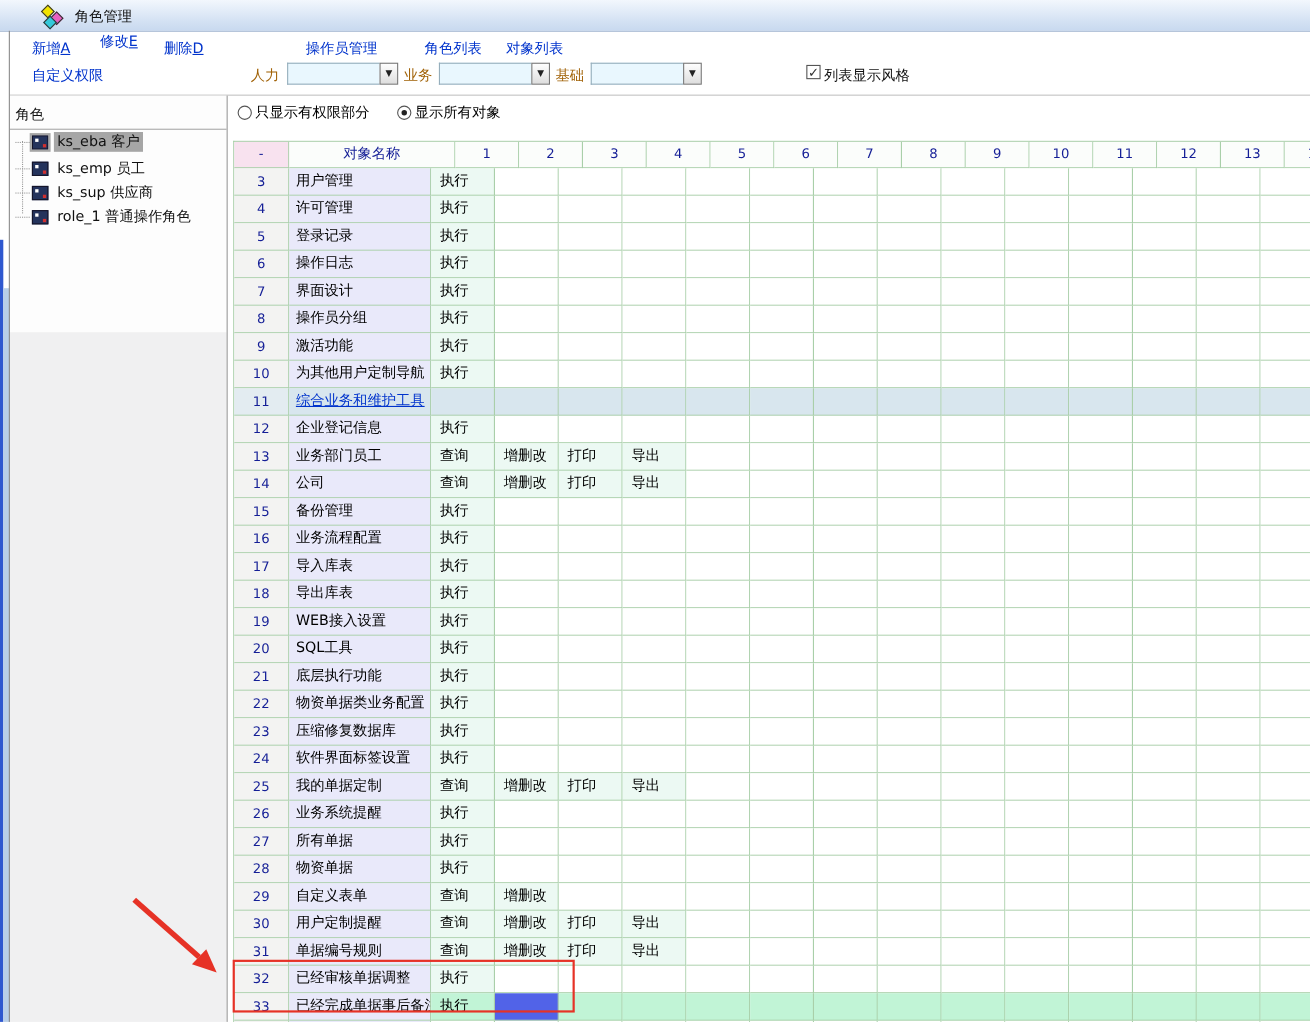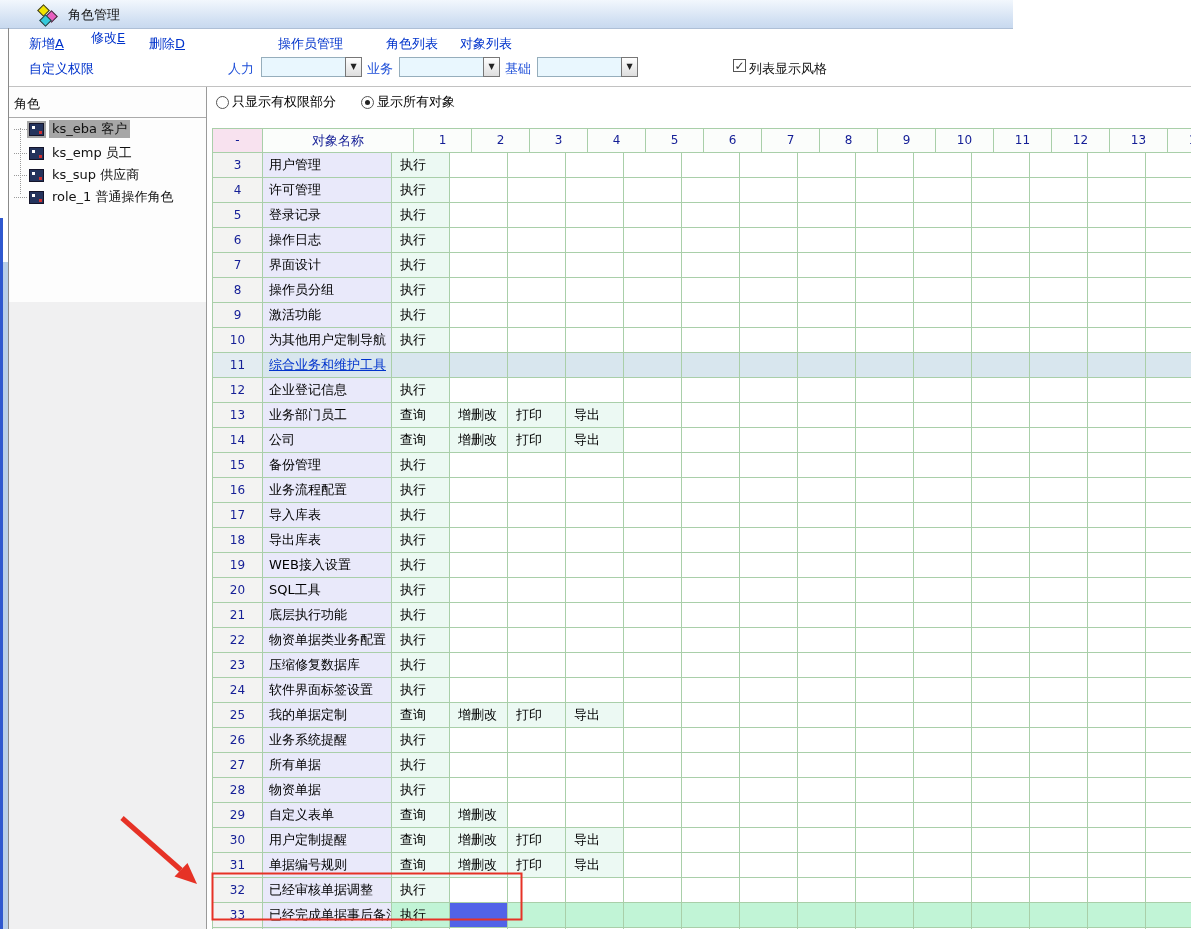--- a/index.html
+++ b/index.html
@@ -1,35 +1,35 @@
 <!DOCTYPE html>
 <html style="--grid-line: #a9cfa9; --header-dash-bg: #f8e2ef; --header-bg: #fbfdfb; --header-text: #141e96; --num-cell-bg: #f3f3f2; --name-cell-bg: #e9e9fa; --perm-cell-bg: #ecf9f3; --section-row-bg: #d8e6ee; --section-num-bg: #e3ecf1; --current-row-bg: #c1f4d6; --selected-cell-bg: #5163e8; --link-color: #0033cc; --annotation-red: #e63226;"><head>
 <meta charset="utf-8">
 <style>
   html,body{margin:0;padding:0;background:#fff;}
   #app{position:relative;width:1191px;height:929px;overflow:hidden;background:#fff;
        font-family:"DejaVu Sans","Liberation Sans",sans-serif;color:#000;}
   [data-interactable]{cursor:default;}
 
   
-  .titlebar{position:absolute;left:0;top:0;width:1013px;height:28px;
+  .titlebar{position:absolute;left:0;top:0;width:1191px;height:28px;
     background:linear-gradient(#f2f7fd,#d3e1f3 70%,#c8d9ef);border-bottom:1px solid #aebfd6;}
   .app-icon{position:absolute;left:38px;top:5px;width:20px;height:20px;}
   .app-icon i{position:absolute;width:7px;height:7px;transform:rotate(45deg);border:1px solid #333;}
   .app-icon .d1{left:1px;top:1px;background:#f2e400;}
   .app-icon .d2{left:9px;top:7px;background:#e85fc0;}
   .app-icon .d3{left:3px;top:11px;background:#35c9da;}
   .title{position:absolute;left:68px;top:6px;font-size:13px;color:#111;}
 
   
   .mlink{position:absolute;font-size:13px;color:var(--link-color,#0033cc);white-space:nowrap;}
   .mlink u{text-decoration:underline;}
 
   
-  .flabel{position:absolute;font-size:13px;color:#1d4ed8;}
+  .flabel{position:absolute;font-size:13px;color:#a16207;}
   .combo{position:absolute;height:20px;display:flex;}
   .combo .cin{width:84px;height:20px;background:#e9f7fe;border:1px solid #96aebc;border-right:none;
       box-sizing:border-box;font-size:12px;padding:0 3px;outline:none;}
   .combo .cbtn{width:17px;height:20px;border:1px solid #777;background:linear-gradient(#fefefe,#dedede);
       box-sizing:border-box;font-size:8px;line-height:18px;text-align:center;color:#222;}
   .checkbox{position:absolute;width:13px;height:13px;border:1px solid #555;background:#fff;
       font-size:12px;line-height:12px;text-align:center;color:#333;box-sizing:border-box;}
   .cblabel{position:absolute;font-size:13px;color:#111;font-family:Liberation Mono, monospace;}
 
   .hline{position:absolute;left:9px;top:86px;width:1182px;height:0;border-top:1px solid #c2c2c2;}

